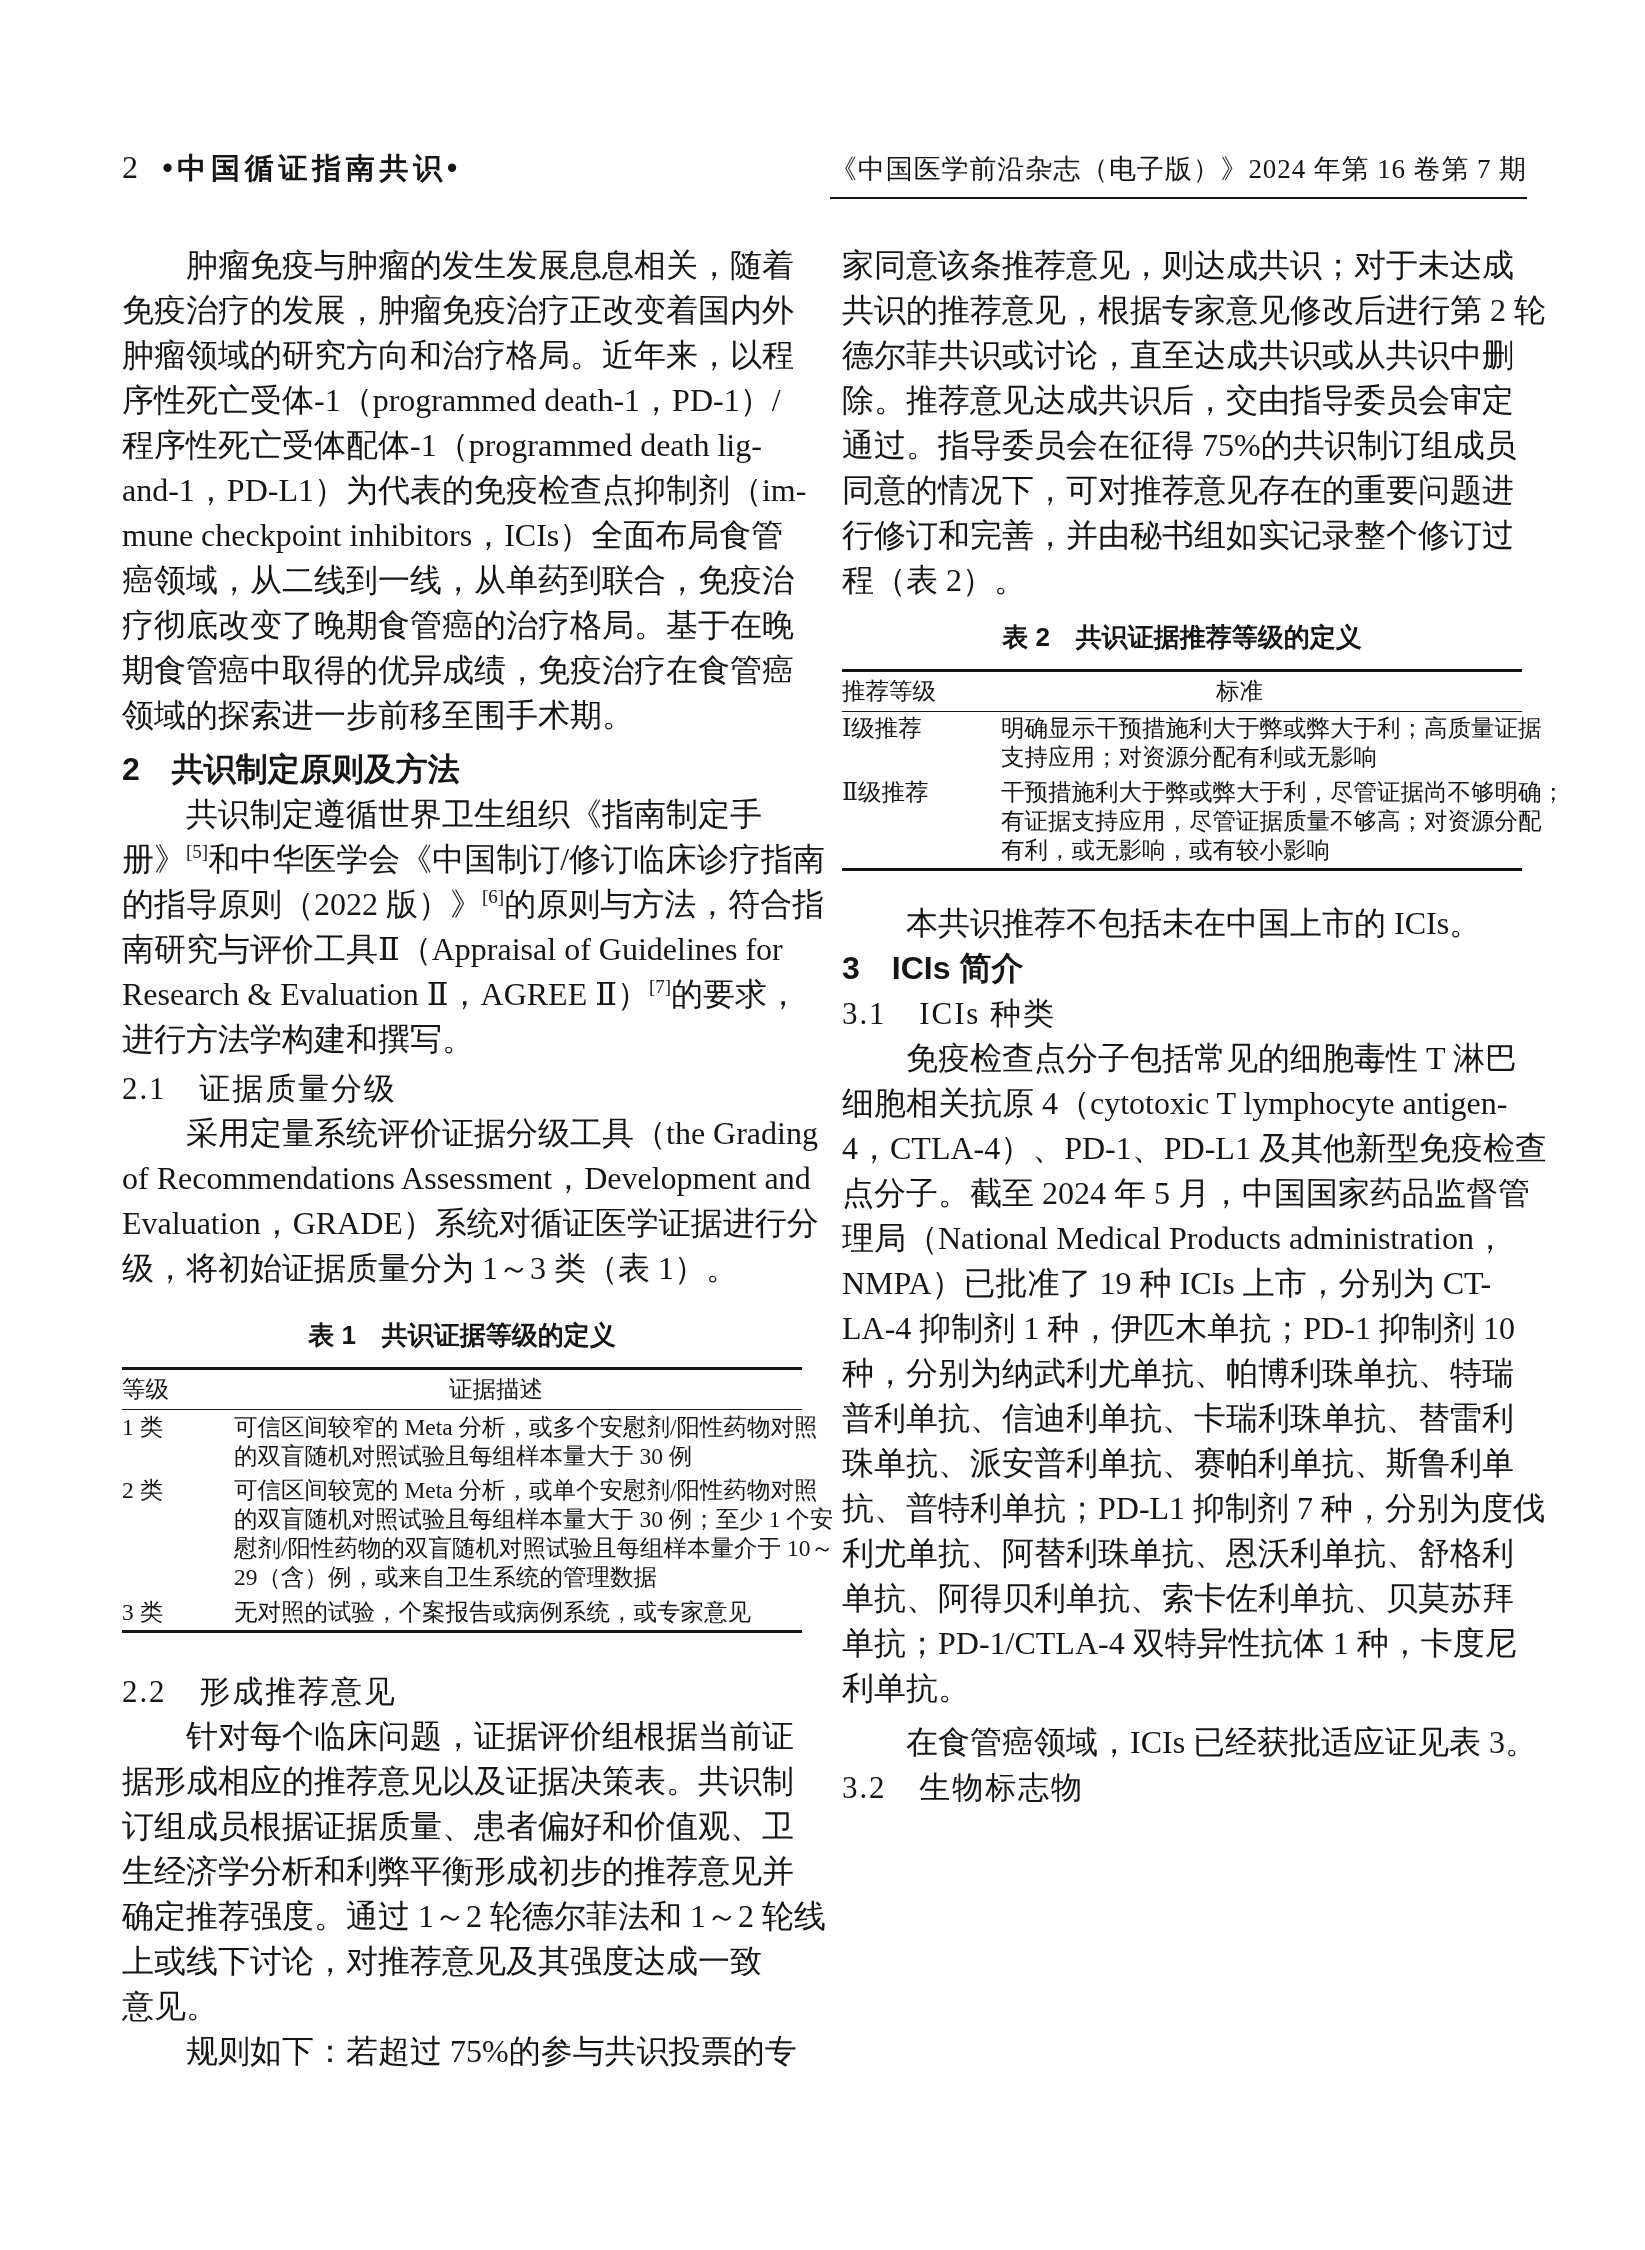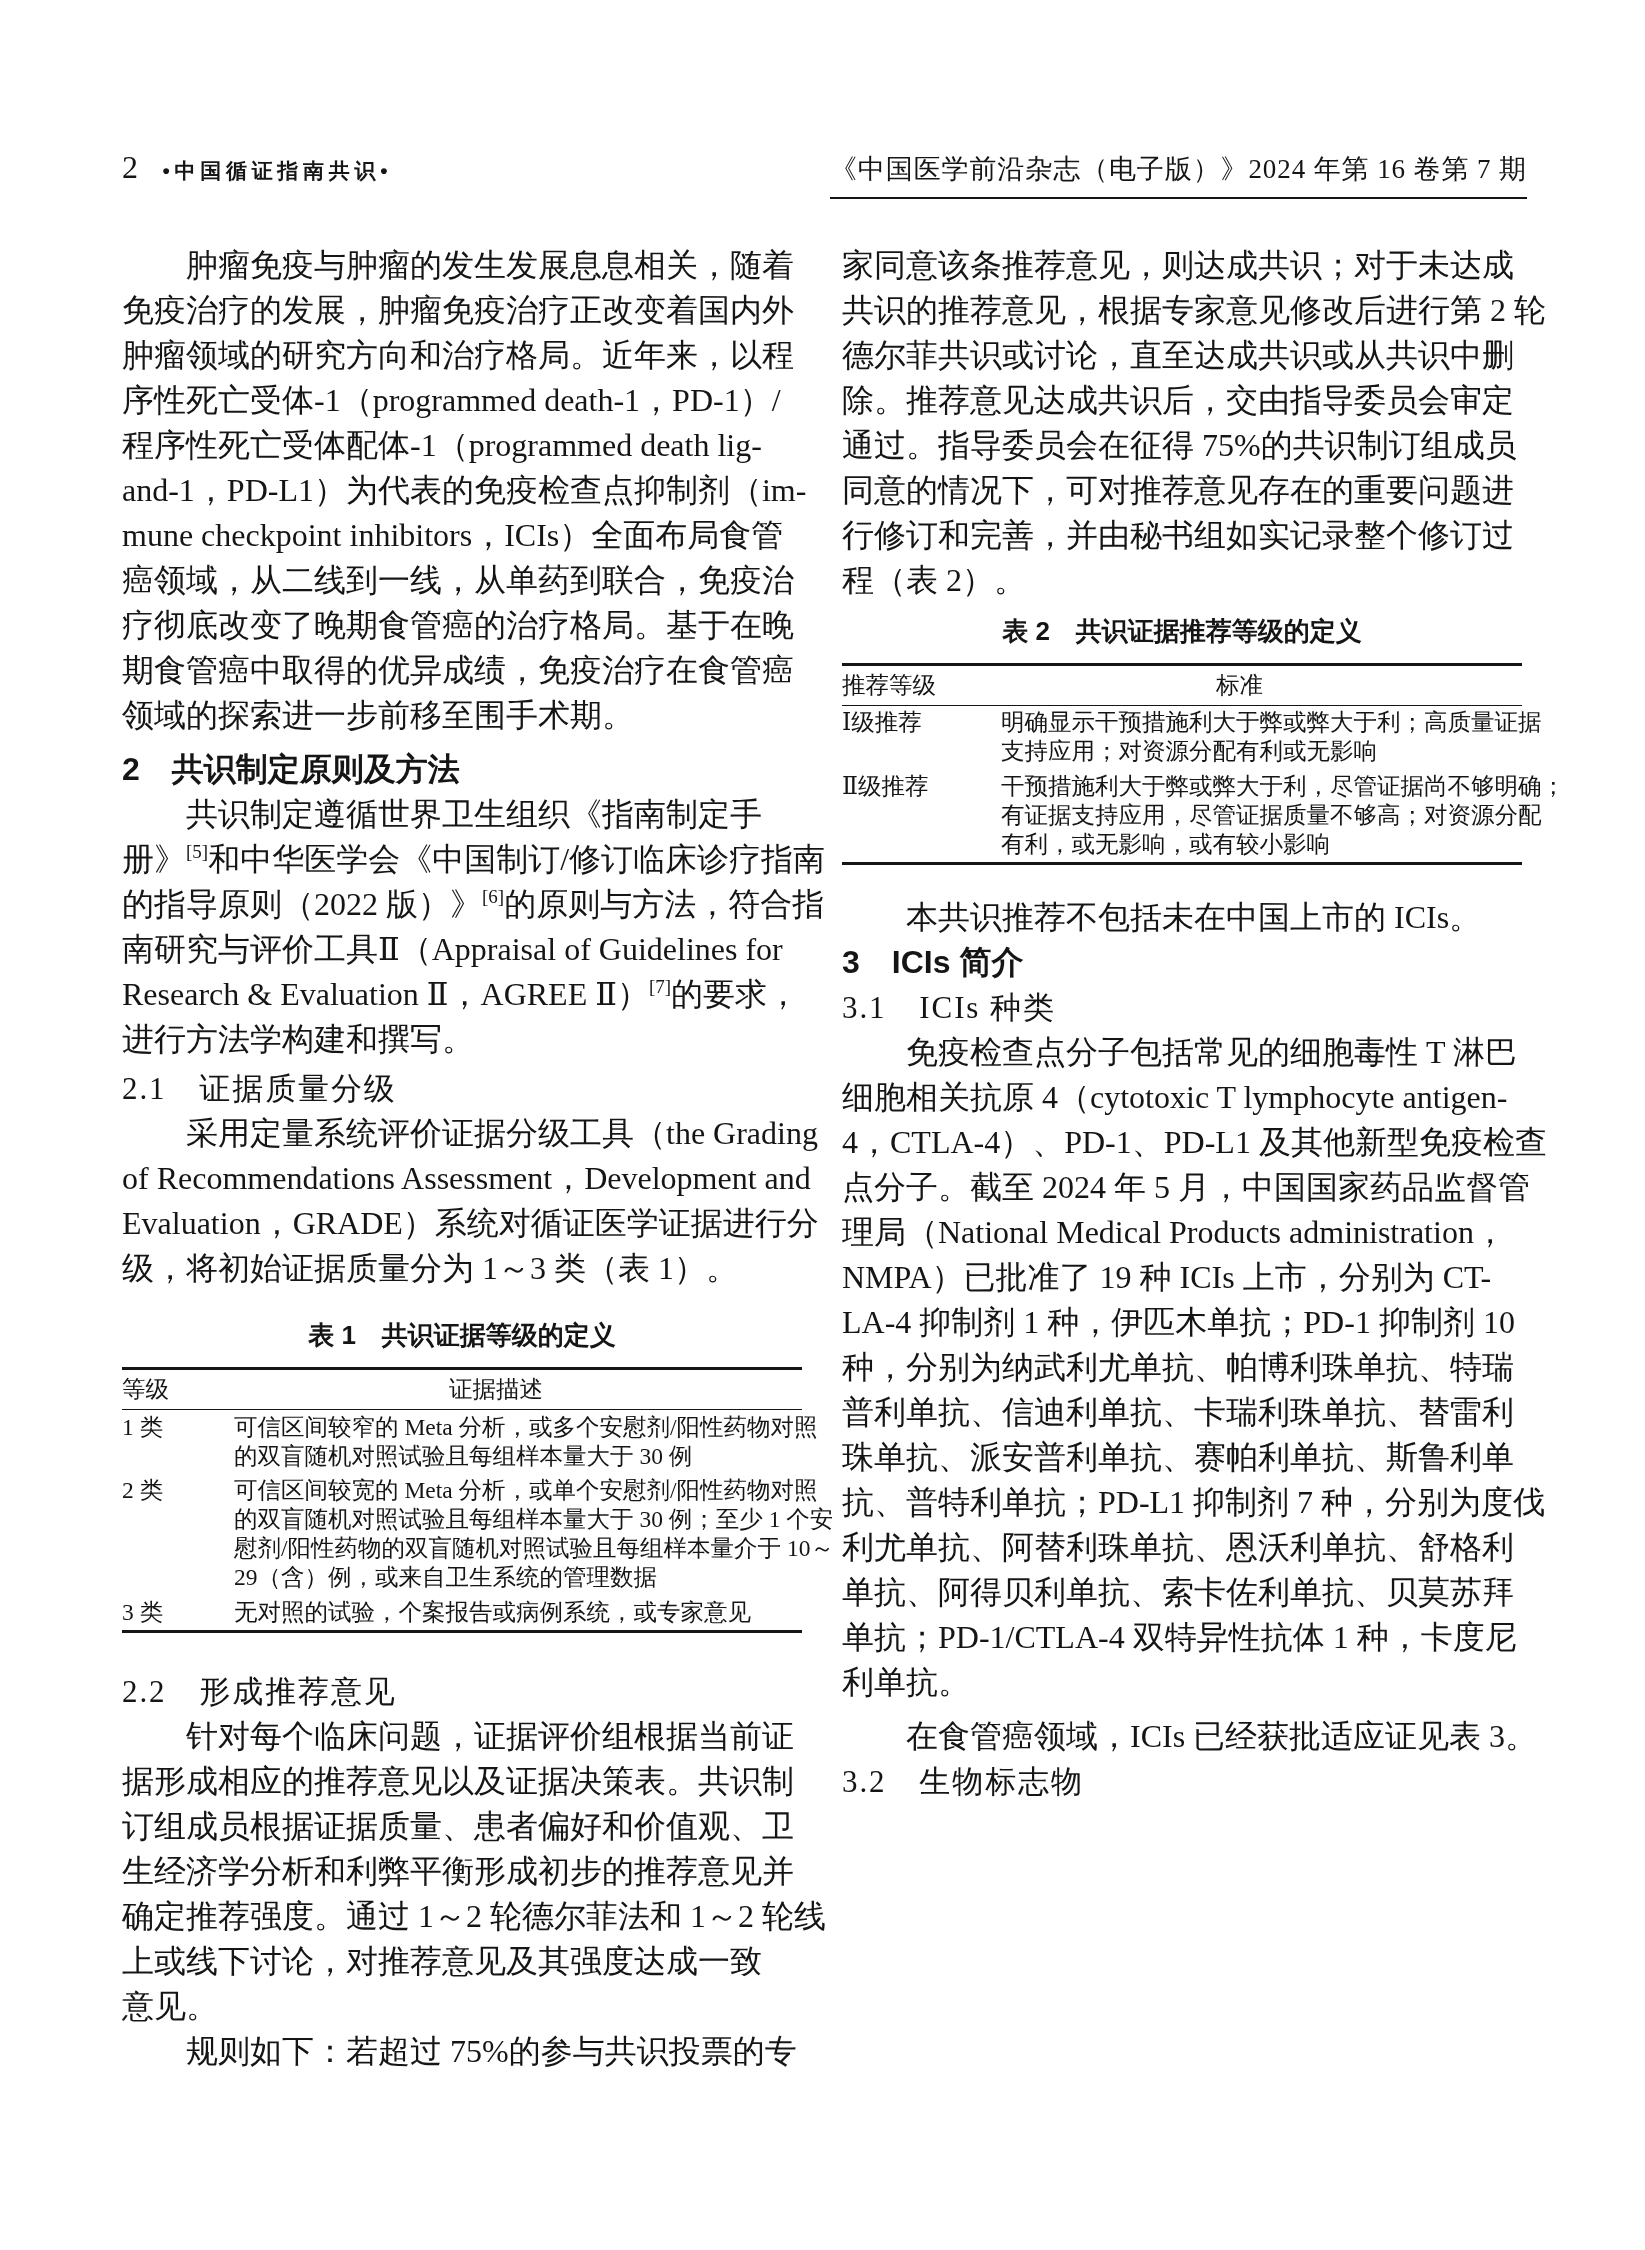--- a/index.html
+++ b/index.html
@@ -10,21 +10,21 @@
   }
   
   .header {
     position:absolute; left:122px; right:119px; top:149px;
     display:flex; justify-content:space-between; align-items:baseline;
   }
   .header-left { display:flex; align-items:baseline; }
   .page-num { font-size:32px; margin-right:24.5px; }
   .banner {
     font-family:"Liberation Sans","DejaVu Sans",sans-serif;
-    font-weight:bold; font-size:21px; letter-spacing:4.7px;
+    font-weight:bold; font-size:29px; letter-spacing:4.7px;
   }
   .header-right {
     font-size:27px; padding-bottom:10px; border-bottom:2.8px solid #151515;
     letter-spacing:0.9px;
   }
   
   .col { position:absolute; top:243px; width:680px; }
   .col-left  { left:122px; }
   .col-right { left:842px; }
   .line { line-height:45px; font-size:32px; white-space:nowrap; }
@@ -142,21 +142,21 @@
       <div class="para">
         <div class="line">家同意该条推荐意见，则达成共识；对于未达成</div>
         <div class="line">共识的推荐意见，根据专家意见修改后进行第 2 轮</div>
         <div class="line">德尔菲共识或讨论，直至达成共识或从共识中删</div>
         <div class="line">除。推荐意见达成共识后，交由指导委员会审定</div>
         <div class="line">通过。指导委员会在征得 75%的共识制订组成员</div>
         <div class="line">同意的情况下，可对推荐意见存在的重要问题进</div>
         <div class="line">行修订和完善，并由秘书组如实记录整个修订过</div>
         <div class="line">程（表 2）。</div>
       </div>
-      <div class="table" style="margin-top: 8px;">
+      <div class="table" style="margin-top: 14px;">
         <div class="table-title">表 2　共识证据推荐等级的定义</div>
         <div class="table-box">
           <div class="t-header">
             <span class="t-label" style="width:115px">推荐等级</span>
             <span class="t-desc-h">标准</span>
           </div>
           <div class="t-row">
             <span class="t-label" style="width: 115px;">Ⅰ级推荐</span>
             <span class="t-desc">
               <div class="tline">明确显示干预措施利大于弊或弊大于利；高质量证据</div>

